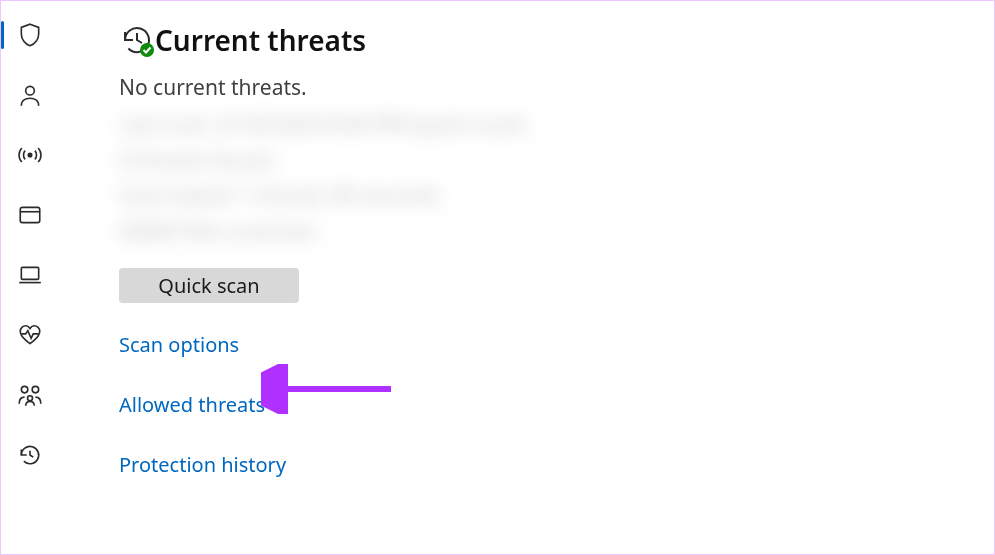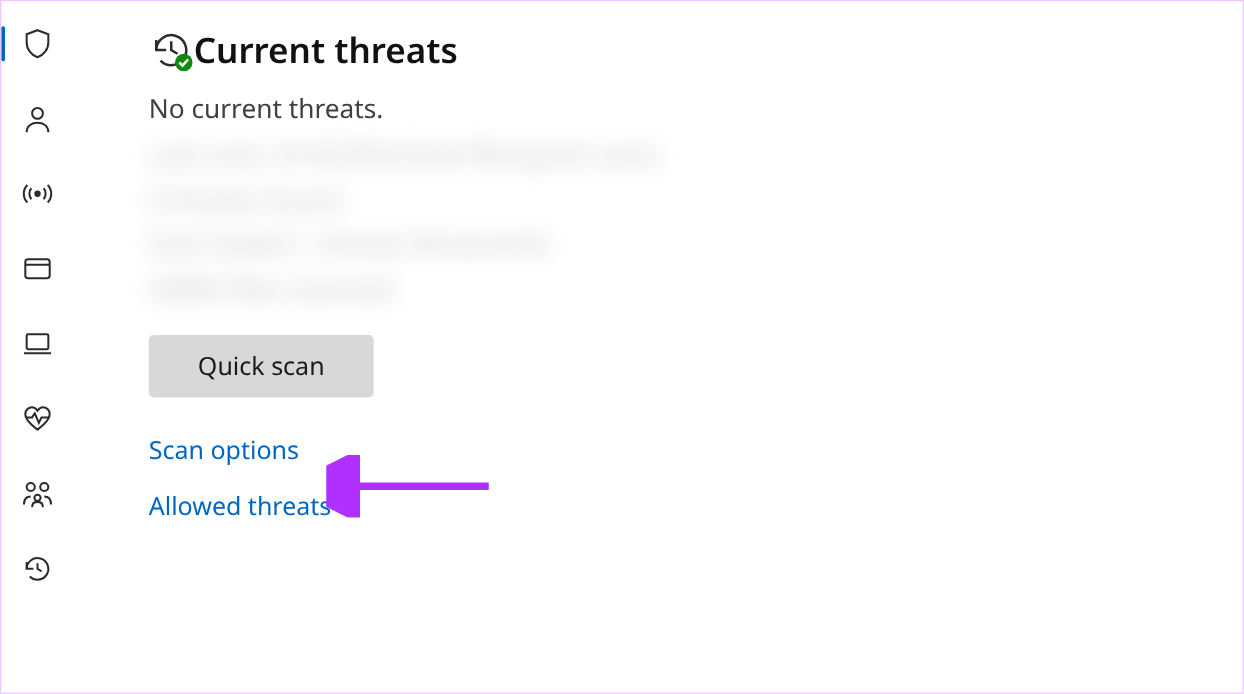--- a/index.html
+++ b/index.html
@@ -73,32 +73,32 @@
     margin-bottom: 18px;
     user-select: none;
     pointer-events: none;
     width: 500px;
   }
   .btn {
     display: inline-flex;
     align-items: center;
     justify-content: center;
     min-width: 180px;
-    height: 50px;
+    height: 35px;
     padding: 0 26px;
     background: #d8d8d8;
     border: none;
     border-radius: 4px;
     font-size: 20px;
     color: #1a1a1a;
     cursor: pointer;
     font-family: inherit;
     margin-bottom: 28px;
   }
-  .links { display: flex; flex-direction: column; gap: 18px; }
+  .links { display: flex; flex-direction: column; gap: 33px; }
   .link {
     font-size: 20px;
     color: #0067c0;
     cursor: pointer;
     width: fit-content;
   }
   .arrow-annotation {
     position: absolute;
     left: 260px;
     top: 363px;
@@ -197,20 +197,21 @@
     <div>0 threats found.</div>
     <div>Scan lasted 1 minute 38 seconds</div>
     <div>42843 files scanned.</div>
   </div>
 
   <button class="btn">Quick scan</button>
 
   <div class="links">
     <a class="link">Scan options</a>
     <a class="link">Allowed threats</a>
+    <a class="link">Protection history</a>
   </div>
 
 </main>
 
 <svg class="arrow-annotation" width="150" height="50" viewBox="0 0 150 50">
   <defs>
     <marker id="arrowhead" markerWidth="12" markerHeight="12" refX="2" refY="5" orient="auto">
       <path d="M0,0 L0,10 L10,5 Z" fill="#b030ff"></path>
     </marker>
   </defs>

